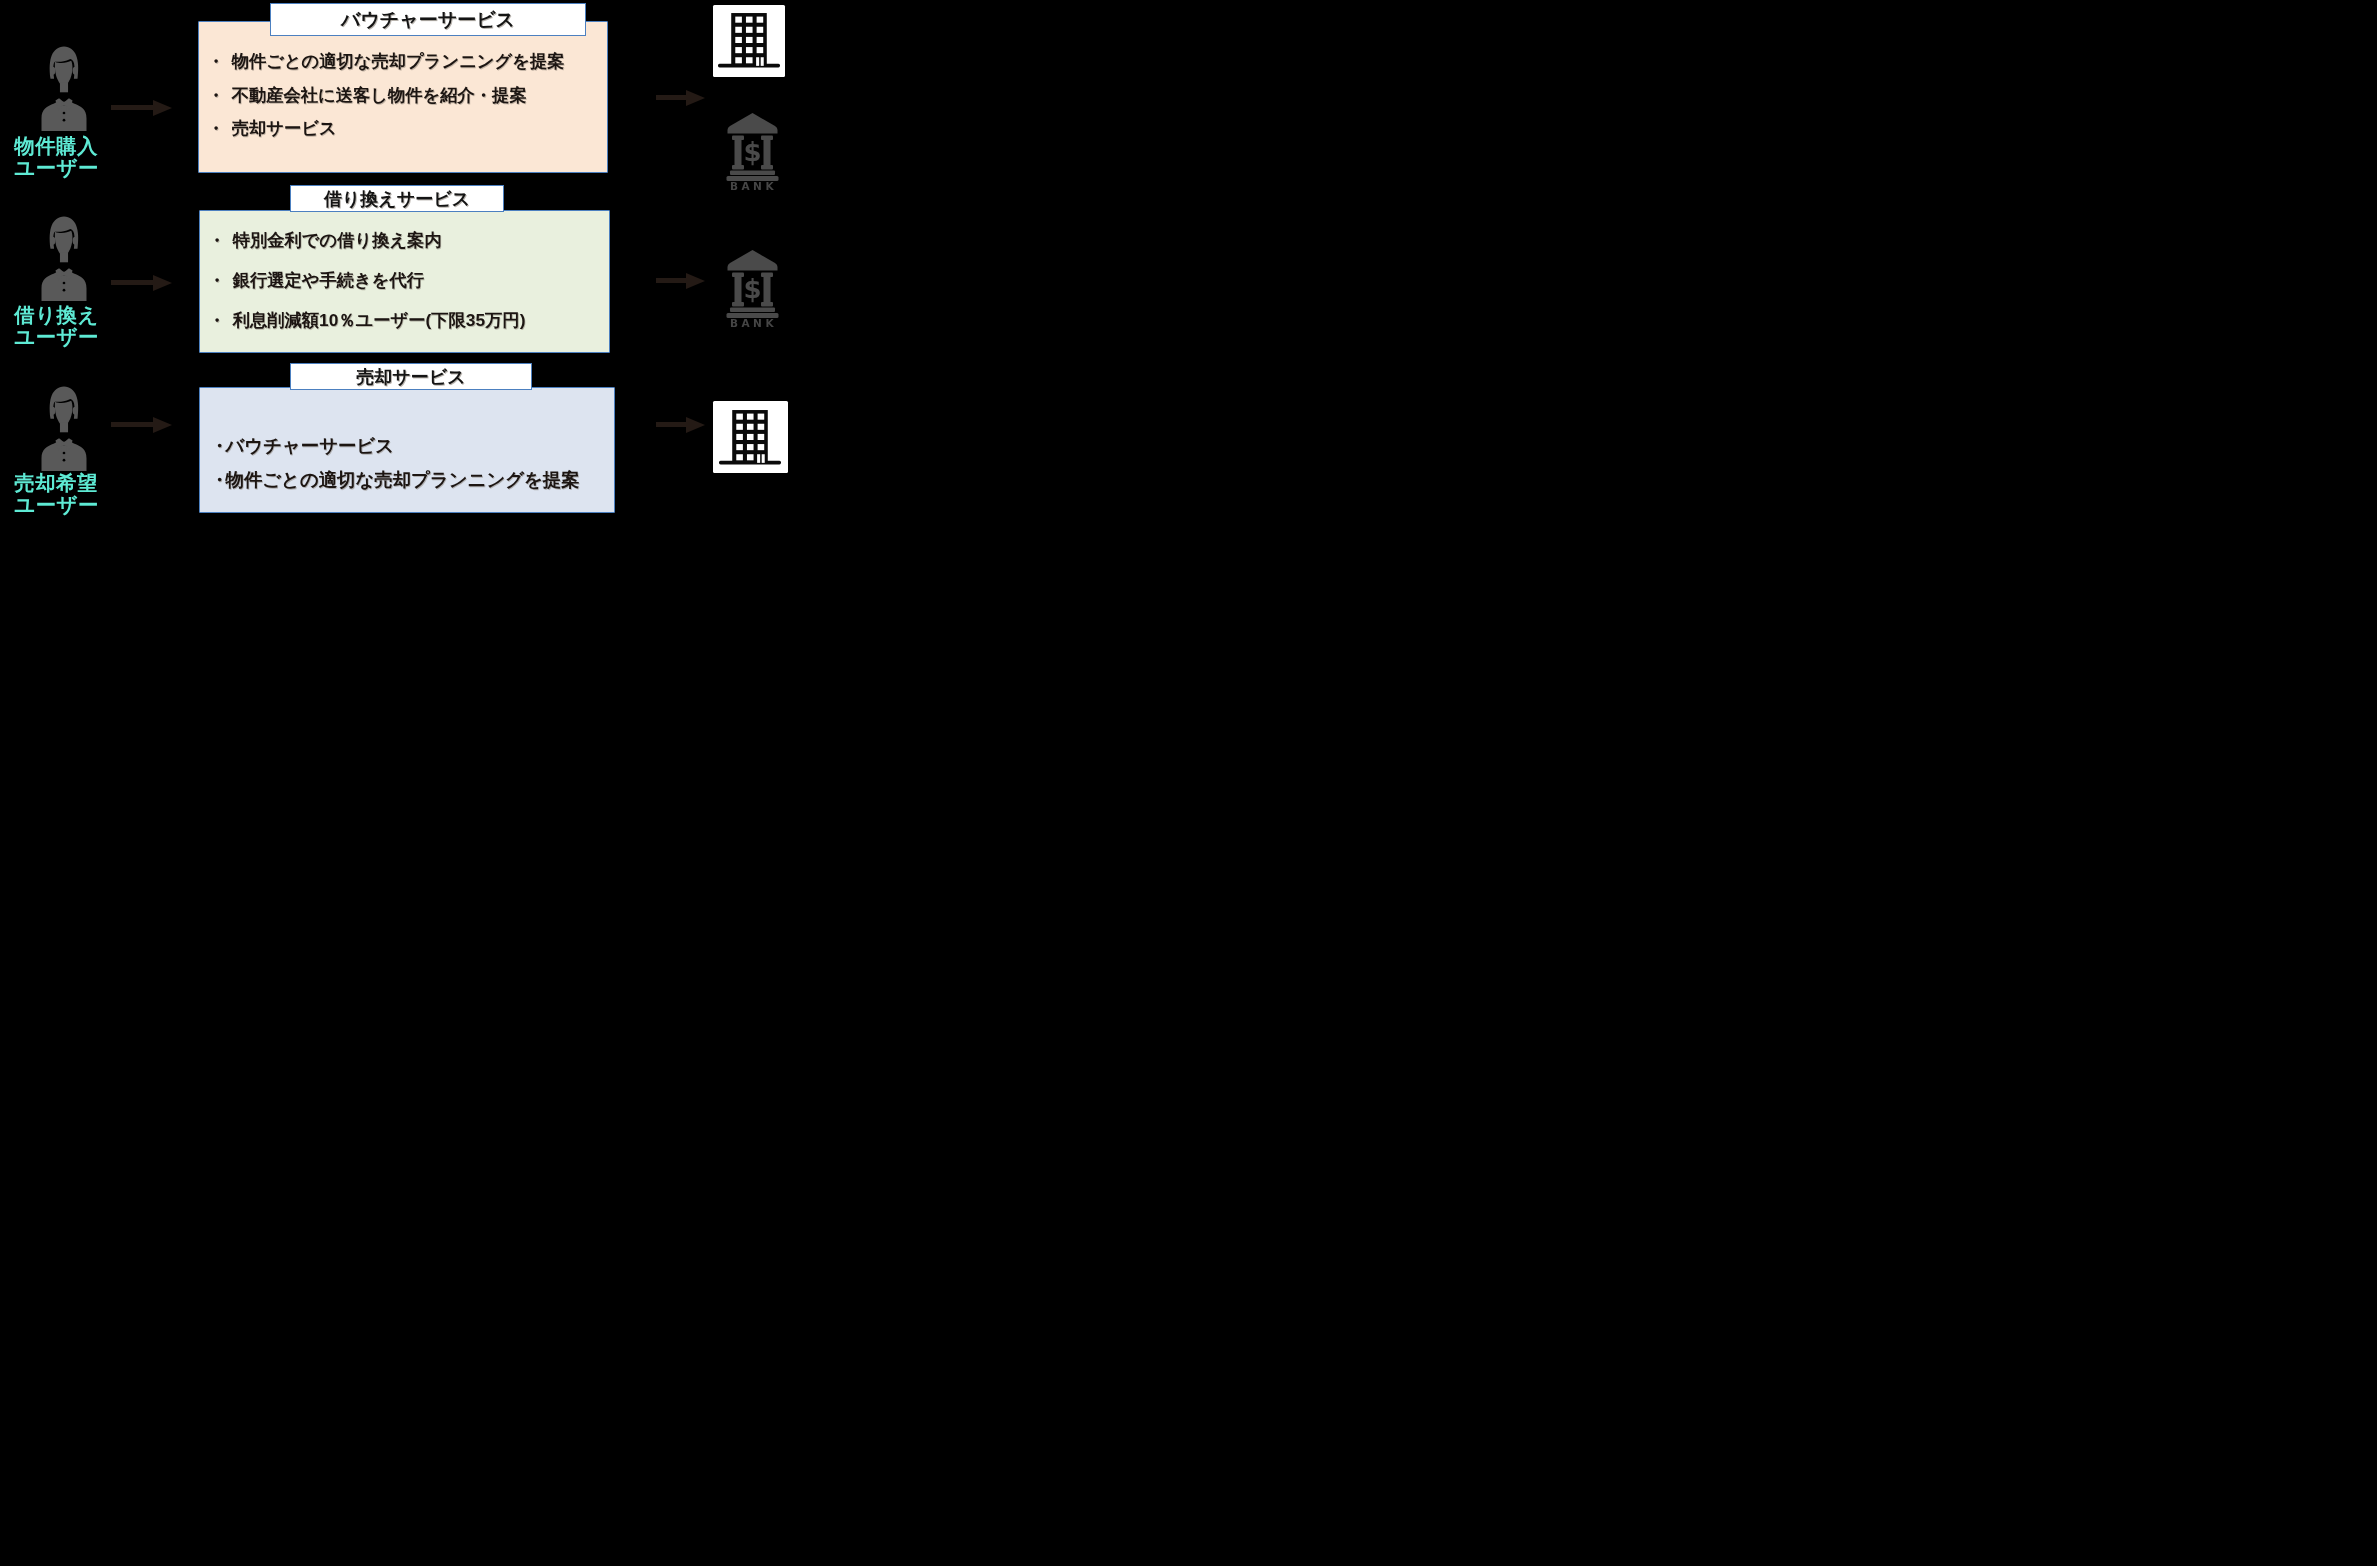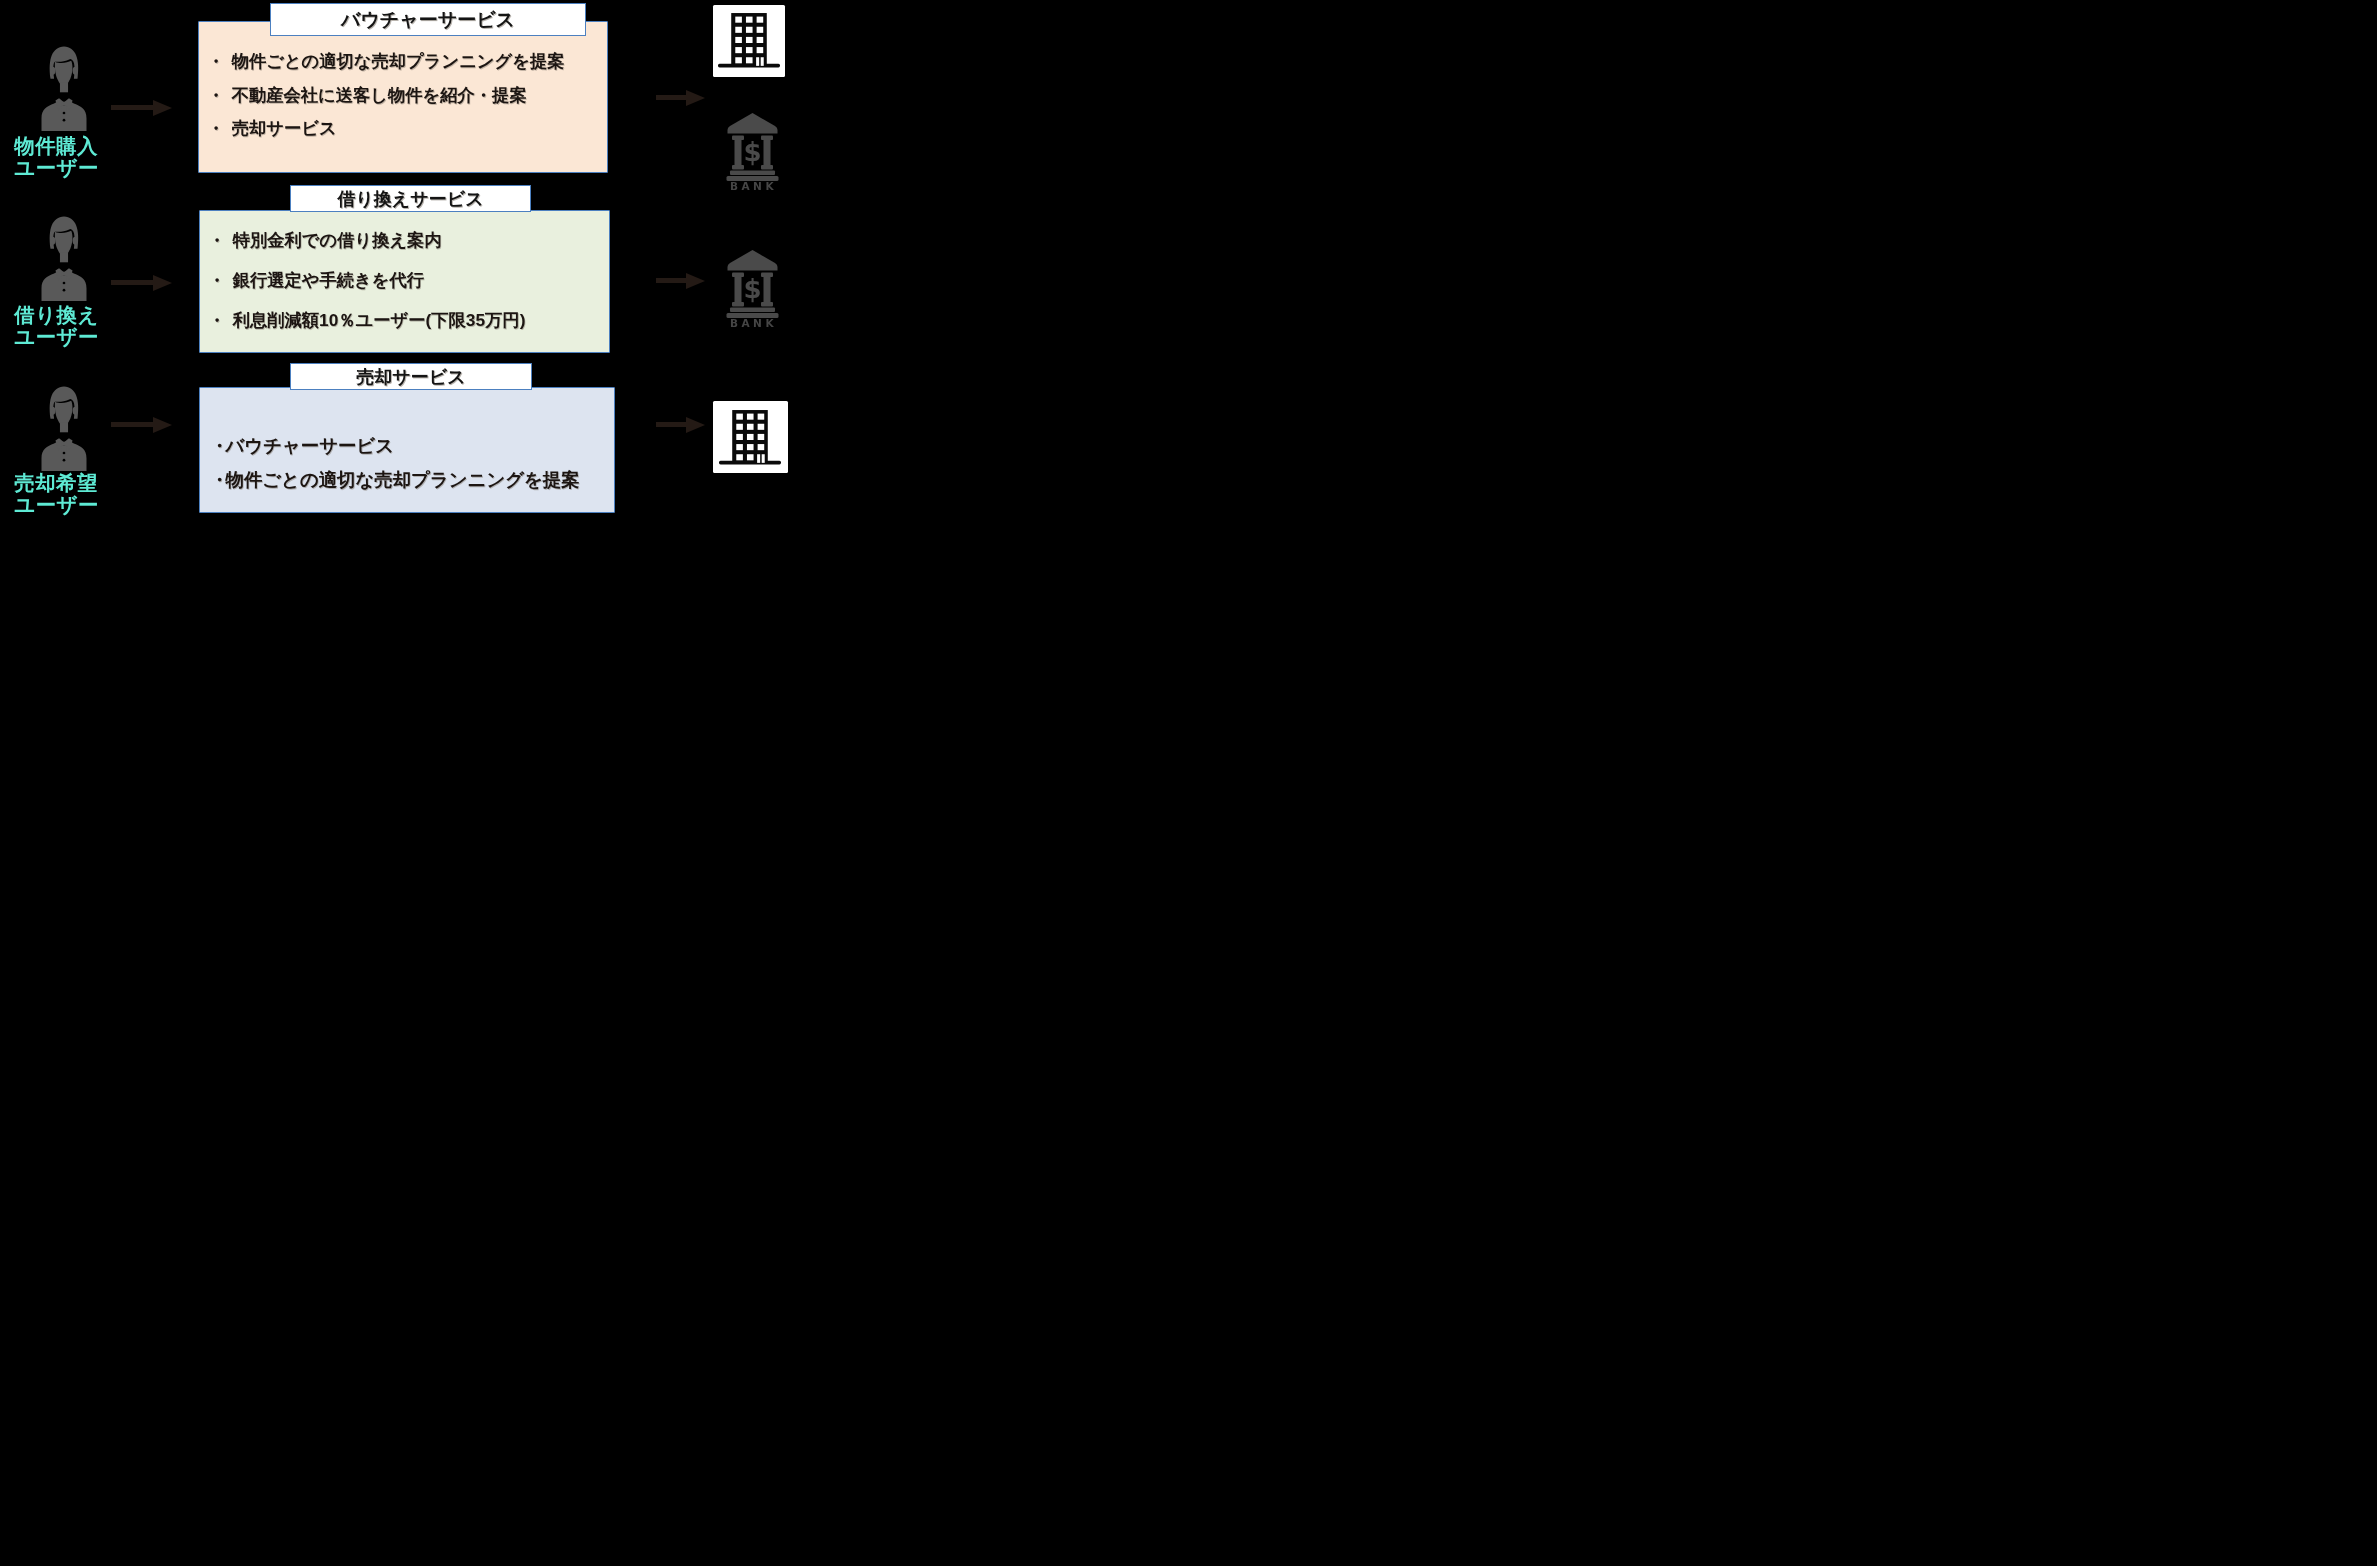--- a/index.html
+++ b/index.html
@@ -40,21 +40,21 @@
   .svc2 li .b{width:24.5px;}
   .svc3 .bullets{margin-top:47px;}
   .svc3 li{padding-left:10.2px; font-size:18.4px; line-height:21.4px; margin-bottom:12.2px;}
   .svc3 li .b{width:15.3px;}
   .b{flex:0 0 auto;}
   
   .tbox{position:absolute; box-sizing:border-box; background:#ffffff; border:1.5px solid #4c80c0;
     display:flex; align-items:center; justify-content:center; color:#141414; font-weight:bold;
     text-shadow:1px 1px 0.5px #b9b4ae;}
   .tb1{left:270px; top:3.1px;   width:316px; height:33px; font-size:19px;}
-  .tb2{left:290px; top:185px; width:241px; height:27px; font-size:18px;}
+  .tb2{left:290px; top:185px; width:214px; height:27px; font-size:18px;}
   .tb3{left:290px; top:363px; width:242px; height:27px; font-size:18px;}
   
   .card{position:absolute; background:#ffffff; border-radius:1.5px;}
   .card1{left:713px; top:4.6px;   width:72px; height:72px;}
   .card2{left:713px; top:401px; width:75px; height:72px;}
   .bldg{position:absolute;}
   .bg1{left:717px; top:12.7px;}
   .bg2{left:718px; top:410px;}
   .bank{position:absolute; width:55px; height:80px;}
   .bk1{left:725px; top:111px;}

